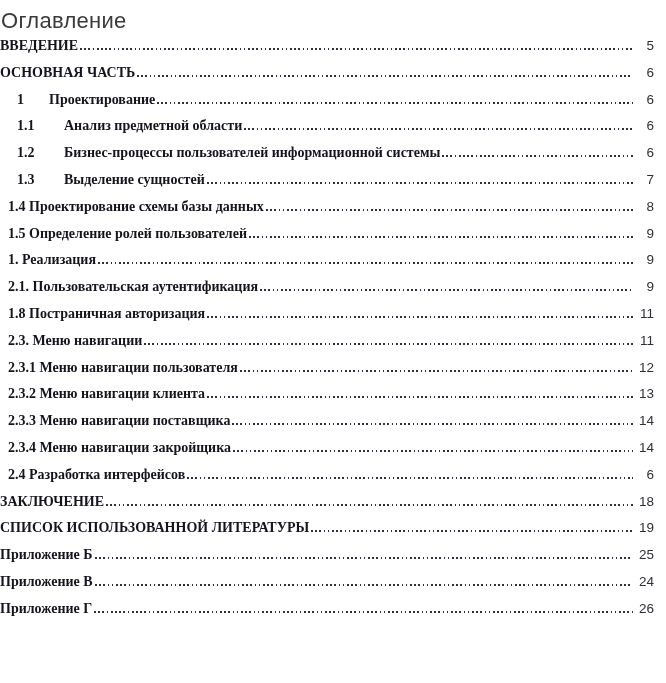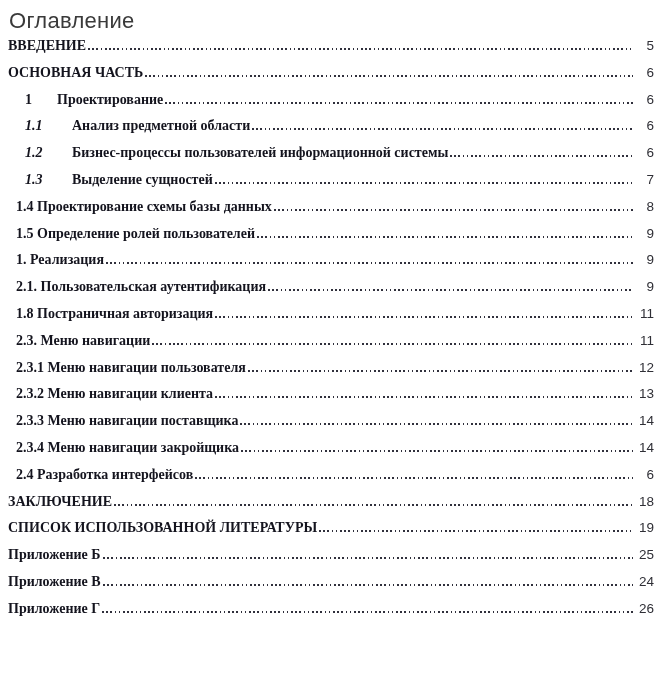--- a/index.html
+++ b/index.html
@@ -7,21 +7,21 @@
     width: 666px;
     height: 683px;
     background: #ffffff;
     overflow: hidden;
     font-family: "Liberation Serif", serif;
   }
   .doc {
     box-sizing: border-box;
     width: 666px;
     height: 683px;
-    padding: 8px 12px 0 8px;
+    padding: 8px 12px 0 0;
   }
   .doc-title {
     margin: 0 0 4px 1px;
     font-family: "Liberation Sans", sans-serif;
     font-weight: 400;
     font-size: 22px;
     line-height: 26px;
     color: #3a3a3a;
     letter-spacing: 0.3px;
   }
@@ -35,21 +35,21 @@
     font-size: 14px;
     color: #14141e;
     white-space: nowrap;
   }
   .row.top  { padding-left: 0; }
   .row.mid  { padding-left: 8px; }
   .row.num1 { padding-left: 17px; }
   .row.num2 { padding-left: 17px; }
   .num { display: inline-block; }
   .row.num1 .num { width: 32px; }
-  .row.num2 .num { width: 47px; font-style: italic; }
+  .row.num2 .num { width: 47px; }
   .title { flex: 0 0 auto; }
   .leader {
     flex: 1 1 auto;
     height: 2px;
     margin: 0 3px 0 2px;
     background-image: repeating-linear-gradient(
       to right, #30303c 0px, #30303c 1.7px, transparent 1.7px, transparent 4.2px);
     background-position: left bottom;
   }
   .page {

